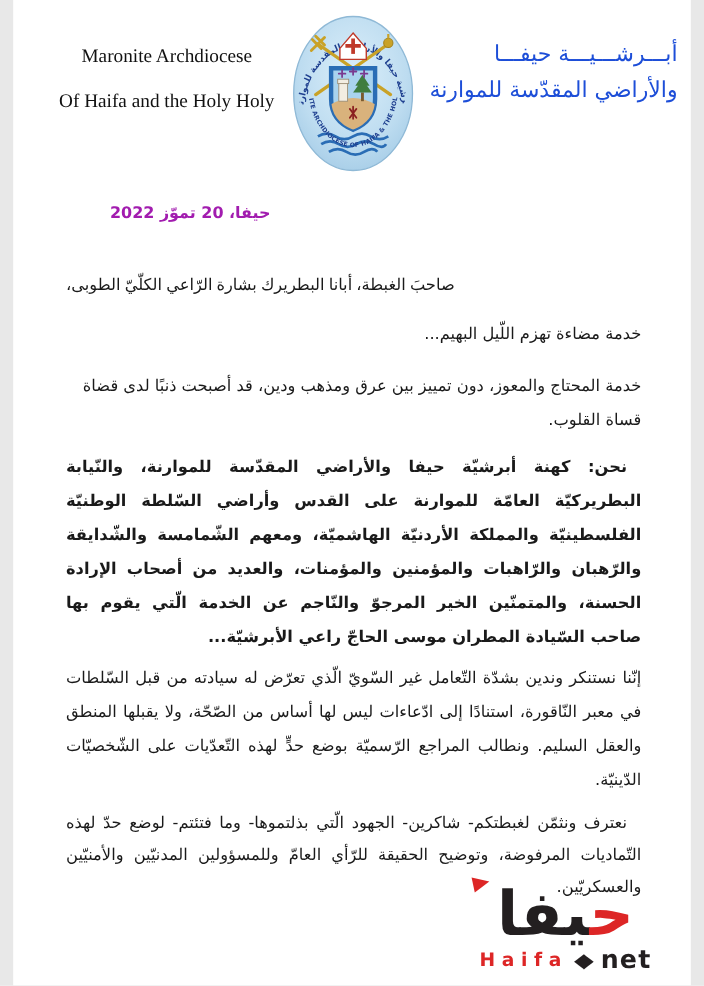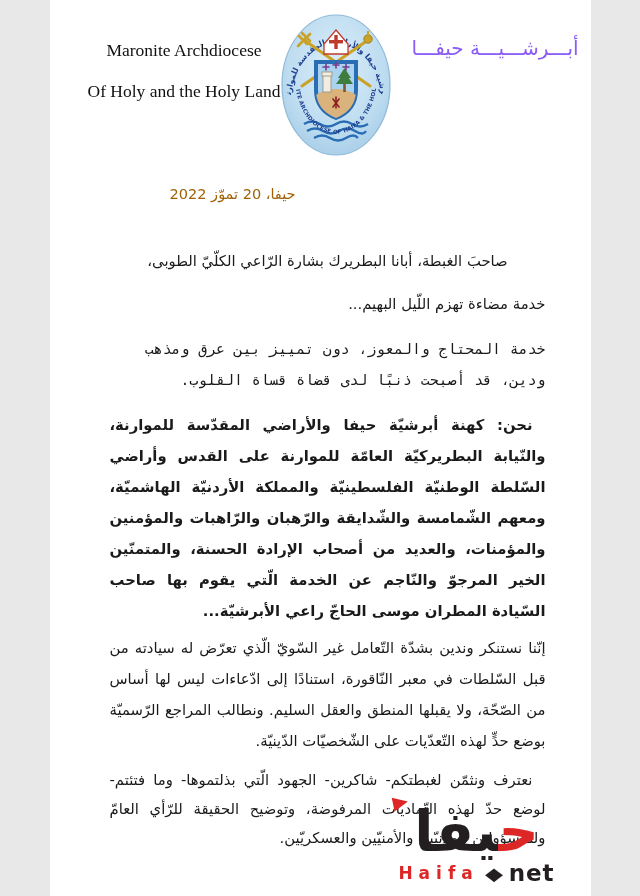--- a/index.html
+++ b/index.html
@@ -1,35 +1,35 @@
 <!DOCTYPE html>
 <html lang="ar"><head>
 <meta charset="utf-8">
 <style>
   html,body{margin:0;padding:0;background:#e8e8e8;}
   .page{
-    position:relative;width:529px;height:896px;margin:0 auto;
+    position:relative;width:616px;height:896px;margin:0 auto;
     background:#ffffff;overflow:hidden;
-    font-family:"DejaVu Sans",sans-serif;color:#161616;padding-left:12px;
+    font-family:"DejaVu Sans",sans-serif;color:#161616;
   }
   
   .hdr{display:flex;justify-content:space-between;align-items:flex-start;padding:12px 12px 0 26px;}
   .hdr-en{width:236px;text-align:center;font-family:"Liberation Serif",serif;font-size:17.5px;color:#111;margin-top:28px;}
   .hdr-en div{margin-bottom:20px;white-space:nowrap;}
   .crest-wrap{width:112px;flex:0 0 112px;}
-  .hdr-ar{width:248px;text-align:right;direction:rtl;font-size:20px;color:#8b5cf6;margin-top:24px;}
+  .hdr-ar{width:248px;text-align:right;direction:rtl;font-size:20px;color:#1d4ed8;margin-top:24px;}
   .hdr-ar div{margin-bottom:9px;white-space:nowrap;}
   
-  .dateline{margin:14px 0 0 84px;direction:rtl;width:150px;text-align:right;font-size:14.5px;line-height:37px;color:#a16207;}
+  .dateline{margin:14px 0 0 84px;direction:rtl;width:150px;text-align:right;font-size:14.5px;line-height:37px;color:#a21caf;font-weight:bold;}
   
   .body{direction:rtl;margin:0 45px 0 48px;font-size:14.8px;line-height:31px;text-align:justify;color:#1a1a1a;}
   .body p{margin:0;}
-  .p-salutation{margin-top:32px !important;text-align:center;}
+  .p-salutation{margin-top:32px !important;text-align:left;font-family:Liberation Serif, serif;}
   .p-epigraph{margin-top:12px !important;text-align:right;}
-  .p-service{margin-top:16px !important;text-align:right;font-family:Liberation Mono, monospace;}
+  .p-service{margin-top:16px !important;text-align:right;}
   .p-we{margin-top:12px !important;text-indent:13px;font-weight:bold;}
   .p-denounce{margin-top:6px !important;font-weight:normal;}
   .p-ack{margin-top:9px !important;line-height:29px;text-indent:13px;}
   .p-obey{line-height:29px;text-indent:13px;}
   
   .watermark{position:absolute;right:14px;top:804px;width:200px;text-align:center;line-height:1;}
   .wm-word{direction:rtl;font-weight:bold;font-size:56px;white-space:nowrap;position:relative;letter-spacing:-2px;}
   .wm-ha{color:#dd2626;}
   .wm-rest{color:#231f20;}
   .wm-flag{
@@ -44,21 +44,21 @@
   .wm-tagline{direction:rtl;color:#1c1c1c;font-size:22px;margin-top:20px;white-space:nowrap;}
 </style>
 </head>
 <body>
 
 <div class="page">
 
   <div class="hdr">
     <div class="hdr-en">
       <div>Maronite Archdiocese</div>
-      <div>Of Holy and the Holy Land</div>
+      <div>Of Haifa and the Holy Holy</div>
     </div>
 
     <div class="crest-wrap">
       <svg width="112" height="146" viewBox="0 0 112 146">
         <defs>
           <radialGradient id="bgGrad" cx="50%" cy="38%" r="75%">
             <stop offset="0%" stop-color="#dceffa"></stop>
             <stop offset="60%" stop-color="#bddcf0"></stop>
             <stop offset="100%" stop-color="#9cc6e3"></stop>
           </radialGradient>
@@ -136,20 +136,21 @@
         </g>
 
         <text font-size="5.6" fill="#1e3f8f" font-weight="bold" letter-spacing="0.2">
           <textPath href="#arcBot" startOffset="50%" text-anchor="middle">MARONITE ARCHDIOCESE OF HAIFA &amp; THE HOLY LAND</textPath>
         </text>
       </svg>
     </div>
 
     <div class="hdr-ar">
       <div>أبـــرشـــيـــة حيفـــا</div>
+      <div>والأراضي المقدّسة للموارنة</div>
     </div>
   </div>
 
   <div class="dateline">
     <div>حيفا، 20 تموّز 2022</div>
   </div>
 
   <div class="body">
     <p class="p-salutation">صاحبَ الغبطة، أبانا البطريرك بشارة الرّاعي الكلّيّ الطوبى،</p>
     <p class="p-epigraph">خدمة مضاءة تهزم اللّيل البهيم...</p>

